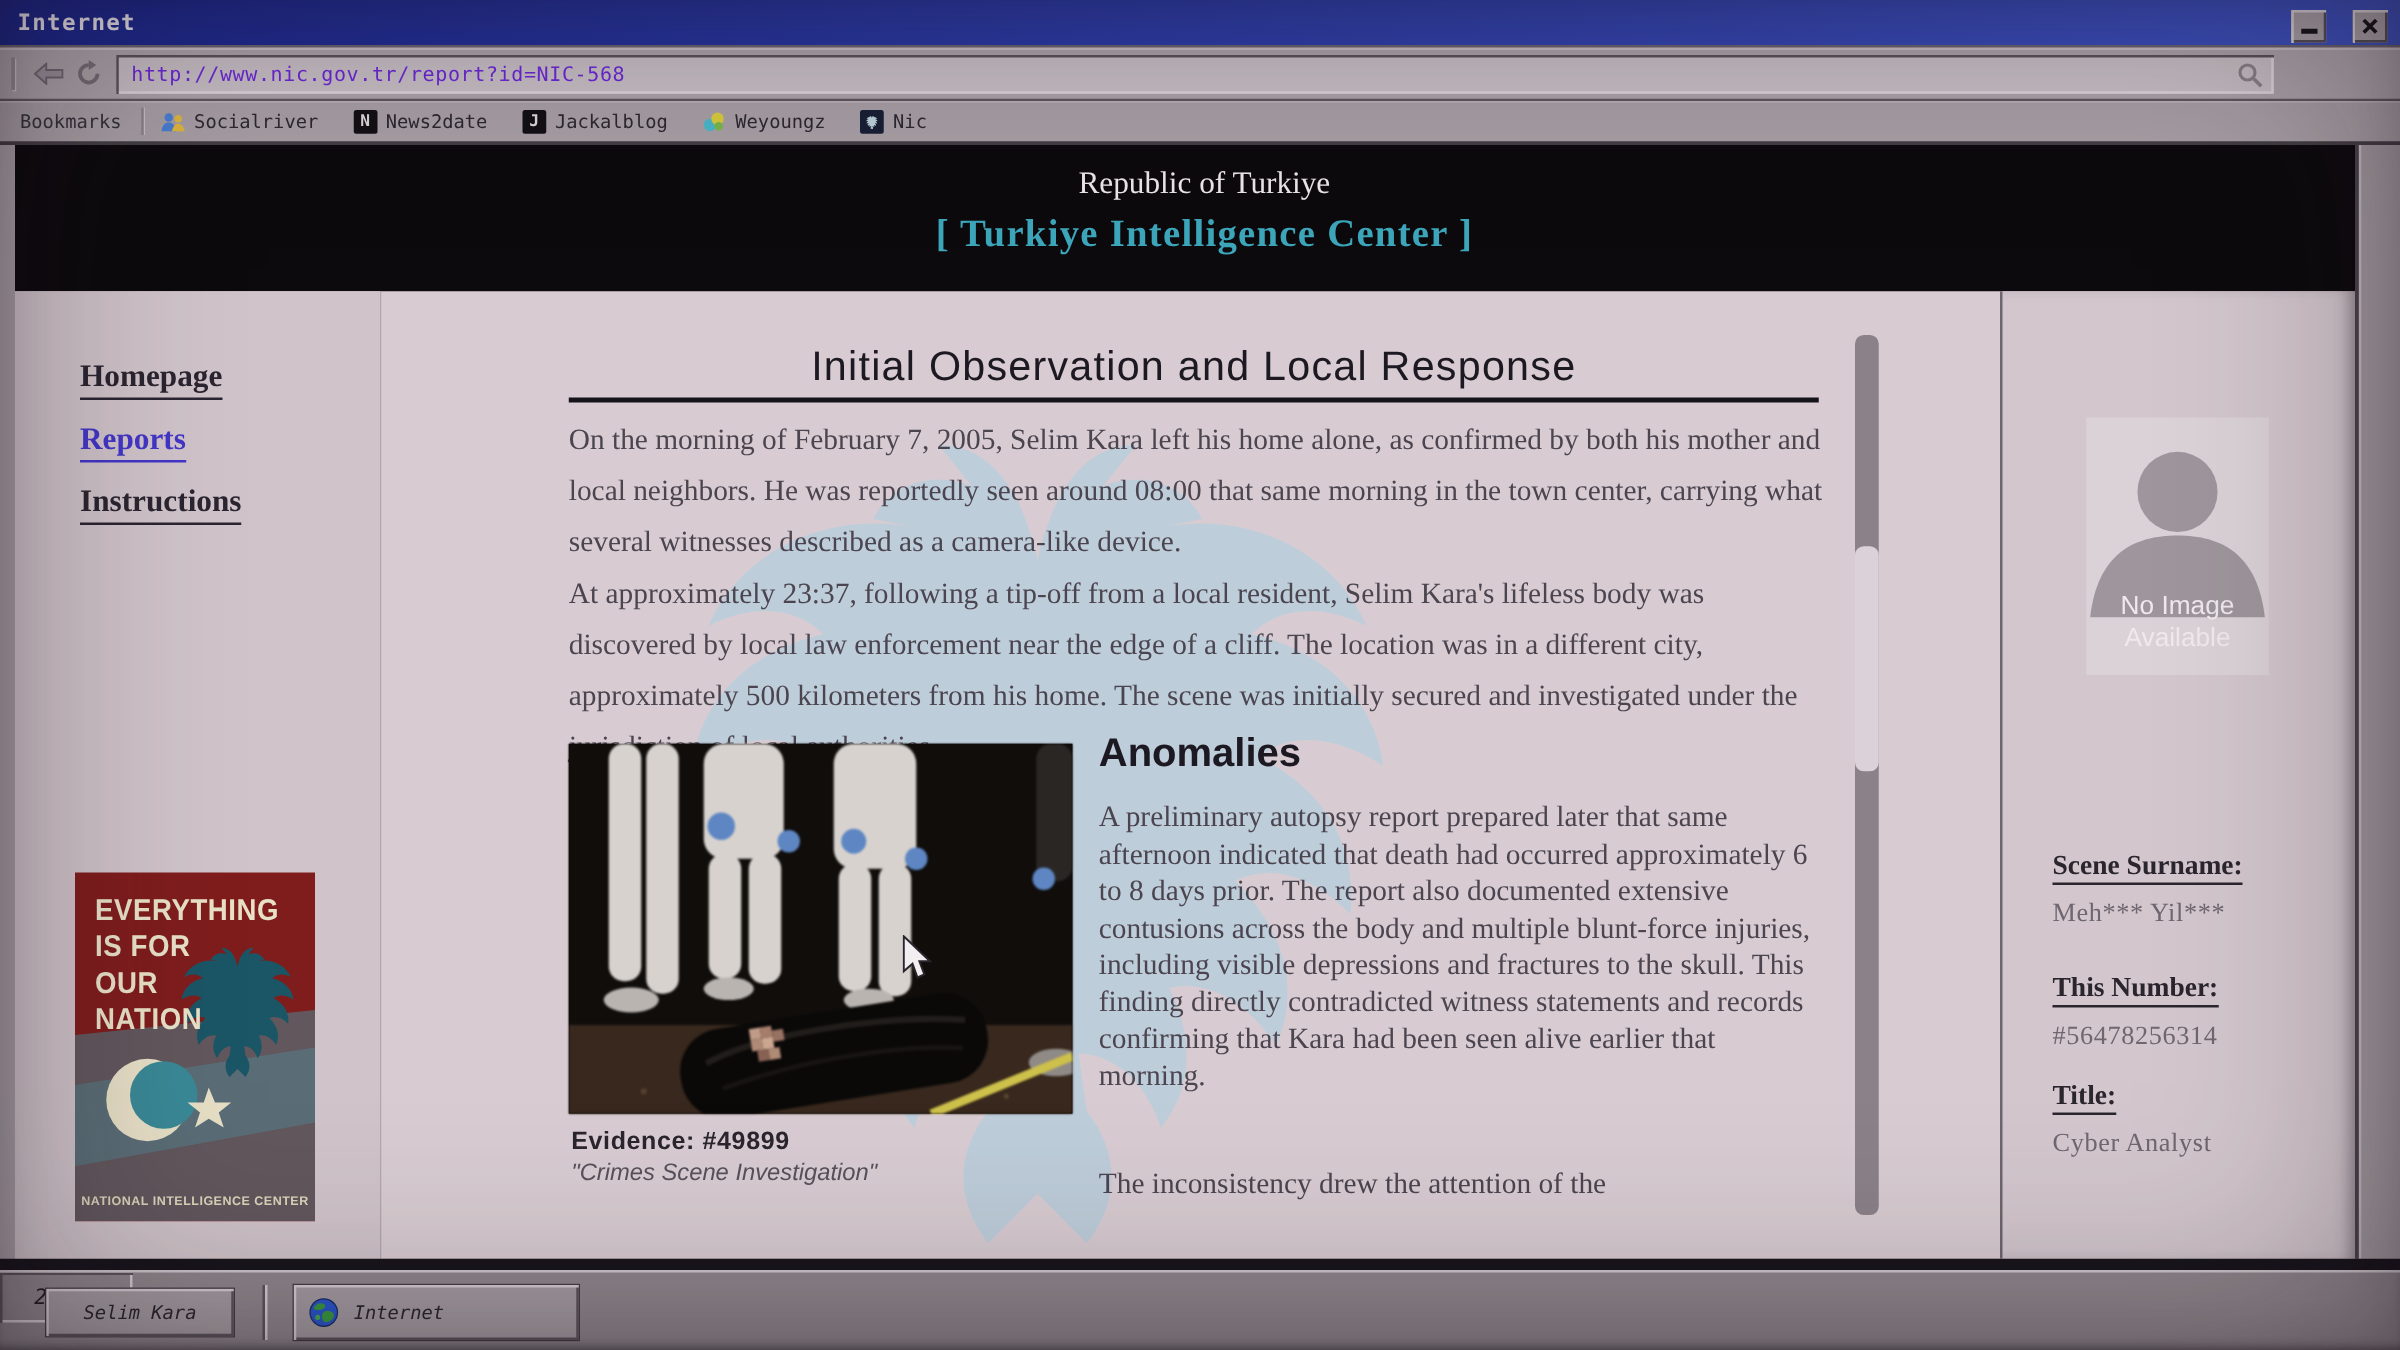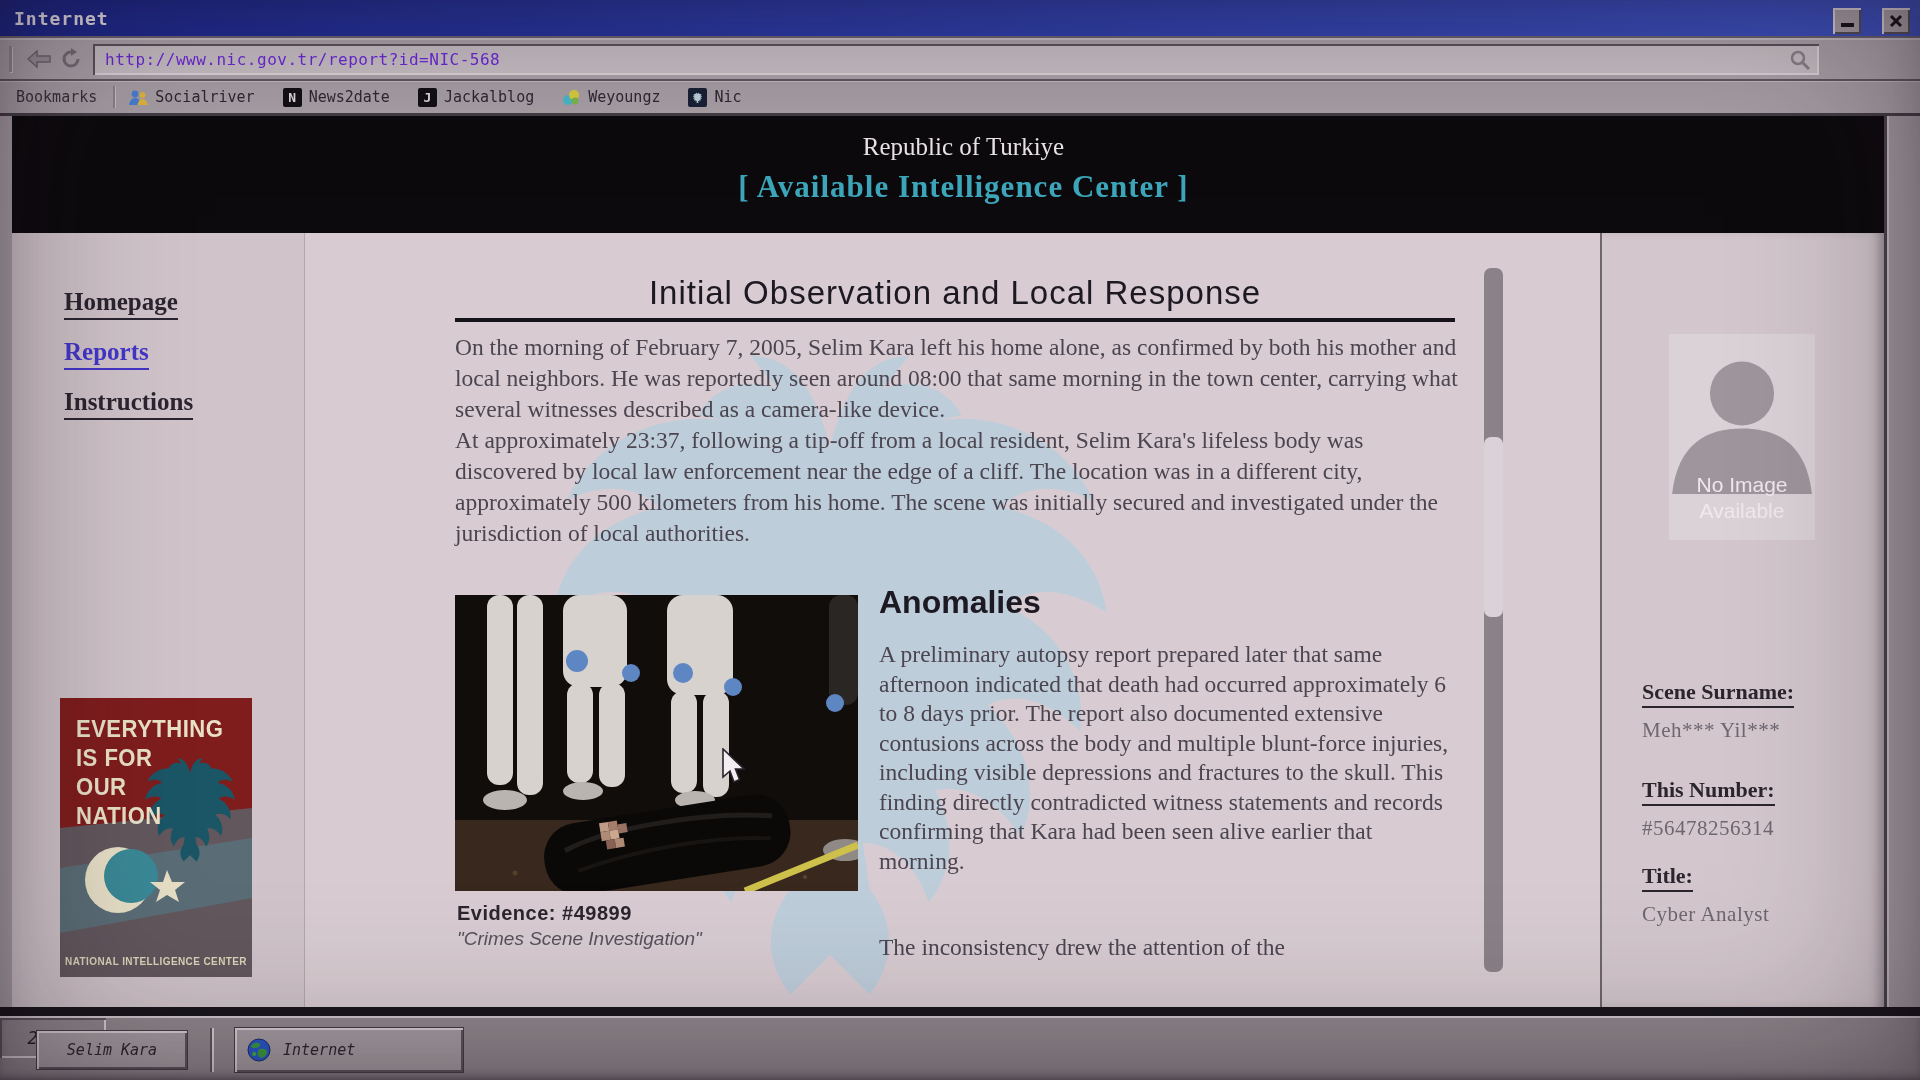--- a/index.html
+++ b/index.html
@@ -69,21 +69,21 @@
   .poster .p-eagle{ position:absolute; left:70px; top:42px; width:120px; height:128px; color:#1b5666; z-index:1; }
   .poster .p-footer{ position:absolute; left:0; bottom:10px; width:100%; text-align:center; z-index:2;
     font-family:"Liberation Sans",sans-serif; font-weight:bold; font-size:10px; letter-spacing:0.4px; color:#ddd6bc; }
 
   .watermark{ position:absolute; left:488px; top:128px; width:660px; height:790px; color:#a9cfe2; opacity:.55; z-index:0; }
 
   .article-title{ position:absolute; left:443px; top:158px; width:1000px; z-index:1; text-align:center;
     font-family:"Liberation Sans",sans-serif; font-size:33px; color:#1d1922; letter-spacing:1px; }
   .article-hr{ position:absolute; left:443px; top:202px; width:1000px; height:4px; background:#17131a; z-index:1; }
   .para{ position:absolute; left:443px; top:216px; width:1004px; z-index:1;
-    font-family:"Liberation Serif",serif; font-size:23.5px; line-height:31px; color:#4b4550; }
+    font-family:"Liberation Serif",serif; font-size:23.5px; line-height:41px; color:#4b4550; }
 
   .photo{ position:absolute; left:443px; top:479px; width:403px; height:296px; z-index:2; background:#0e0c0a; }
   .photo svg{ filter: blur(.7px) saturate(.92); }
   .cap1{ position:absolute; left:445px; top:786px; z-index:2; font-family:"Liberation Sans",sans-serif;
     font-size:20px; font-weight:bold; color:#2b262e; letter-spacing:0.5px; }
   .cap2{ position:absolute; left:445px; top:812px; z-index:2; font-family:"Liberation Sans",sans-serif;
     font-size:19px; font-style:italic; color:#57515c; }
 
   .anom-h{ position:absolute; left:867px; top:468px; z-index:1; font-family:"Liberation Sans",sans-serif;
     font-size:32px; font-weight:bold; color:#1d1922; }
@@ -215,21 +215,21 @@
           </svg>
       </span>
       <span>Nic</span>
     </div>
   </div>
 
   <div class="page">
 
     <div class="site-header">
       <div class="country">Republic of Turkiye</div>
-      <div class="agency">[ Available Intelligence Center ]</div>
+      <div class="agency">[ Turkiye Intelligence Center ]</div>
     </div>
 
     <div class="left-col"></div>
     <a class="nav-link" style="top:172px">Homepage</a>
     <a class="nav-link active" style="top:222px">Reports</a>
     <a class="nav-link" style="top:272px">Instructions</a>
 
     <div class="poster">
       <svg class="flagband" viewBox="0 0 192 279">
         <polygon points="0,130 192,110 192,279 0,279" fill="#45919e" opacity="0.5"></polygon>

